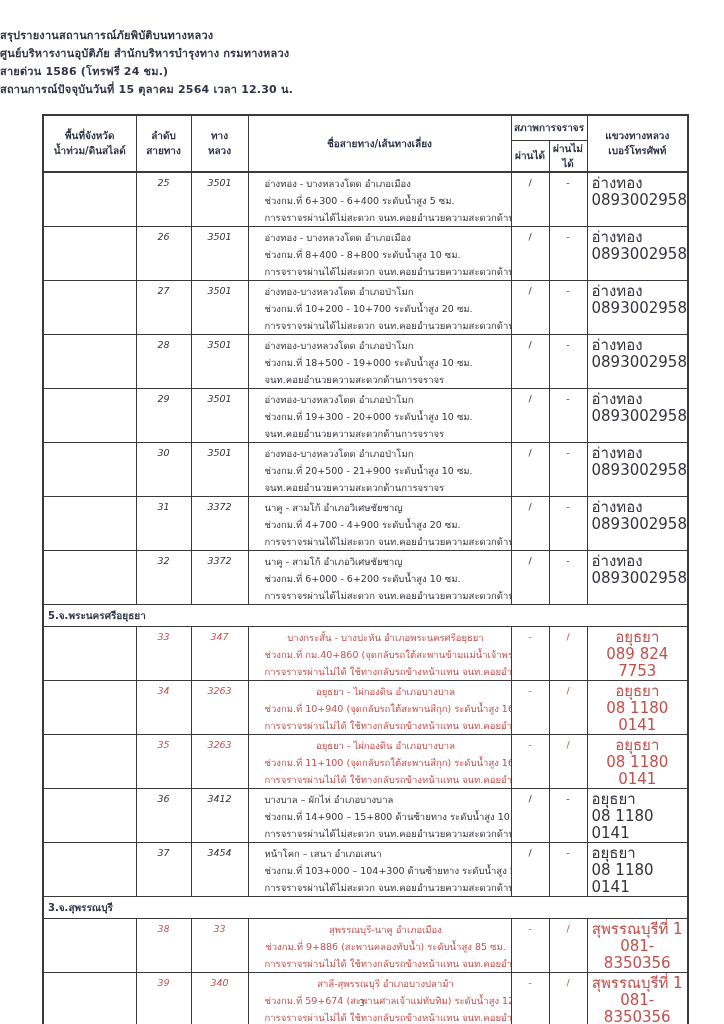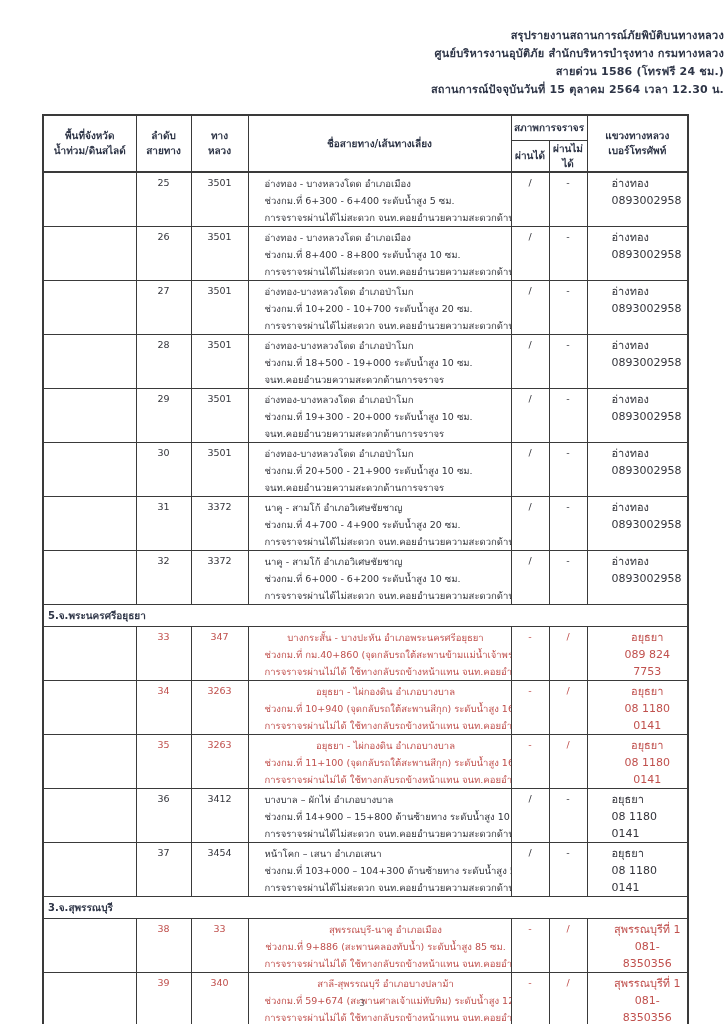--- a/index.html
+++ b/index.html
@@ -8,21 +8,21 @@
     width: 724px; height: 1024px;
     position: relative;
     font-family: "DejaVu Sans", sans-serif;
     color: #33343b;
   }
   .page { position: absolute; inset: 0; background: #fff; }
 
   
   .doc-header {
     position: absolute; top: 27px; left: 0; right: 0;
-    text-align: right;
+    text-align: left;
     color: #2e3547;
   }
   .doc-header div {
     font-size: 11px; line-height: 18px; font-weight: bold;
     letter-spacing: 0.2px;
   }
 
   
   table.report {
     position: absolute; top: 114px; left: 42px;
@@ -42,26 +42,26 @@
     text-align: center;
     vertical-align: middle;
     font-size: 10px;
     line-height: 15px;
     color: #2e3547;
     border-bottom: 2px solid #3a3a3a;
   }
   thead .hdr-red { color: #c0392b; }
 
   td.c-area   { }
-  td.c-no, td.c-hwy { text-align: center; padding-top: 4px; font-size: 10px; }
+  td.c-no, td.c-hwy { text-align: center; padding-top: 4px; font-size: 10px; font-style: italic; }
   td.c-route  { padding: 2px 4px 0 16px; }
   td.c-route div { line-height: 17px; white-space: nowrap; font-size: 9.5px; }
   td.c-pass, td.c-fail { text-align: center; padding-top: 4px; font-size: 10px; }
   td.c-dist   { padding: 2px 4px 0 4px; }
-  td.c-dist div { line-height: 17px; font-size: 11px; margin-left: 20px; }
+  td.c-dist div { line-height: 17px; font-size: 15px; }
 
   tr.data-row { height: 52px; }
   tr.data-row.red td { color: #c0504d; text-align: center; }
   tr.section-row { height: 22px; }
   tr.section-row td {
     font-weight: bold; font-size: 10px;
     padding: 3px 4px 0 4px;
     color: #2e3547;
     margin-left: 28px;
   }

